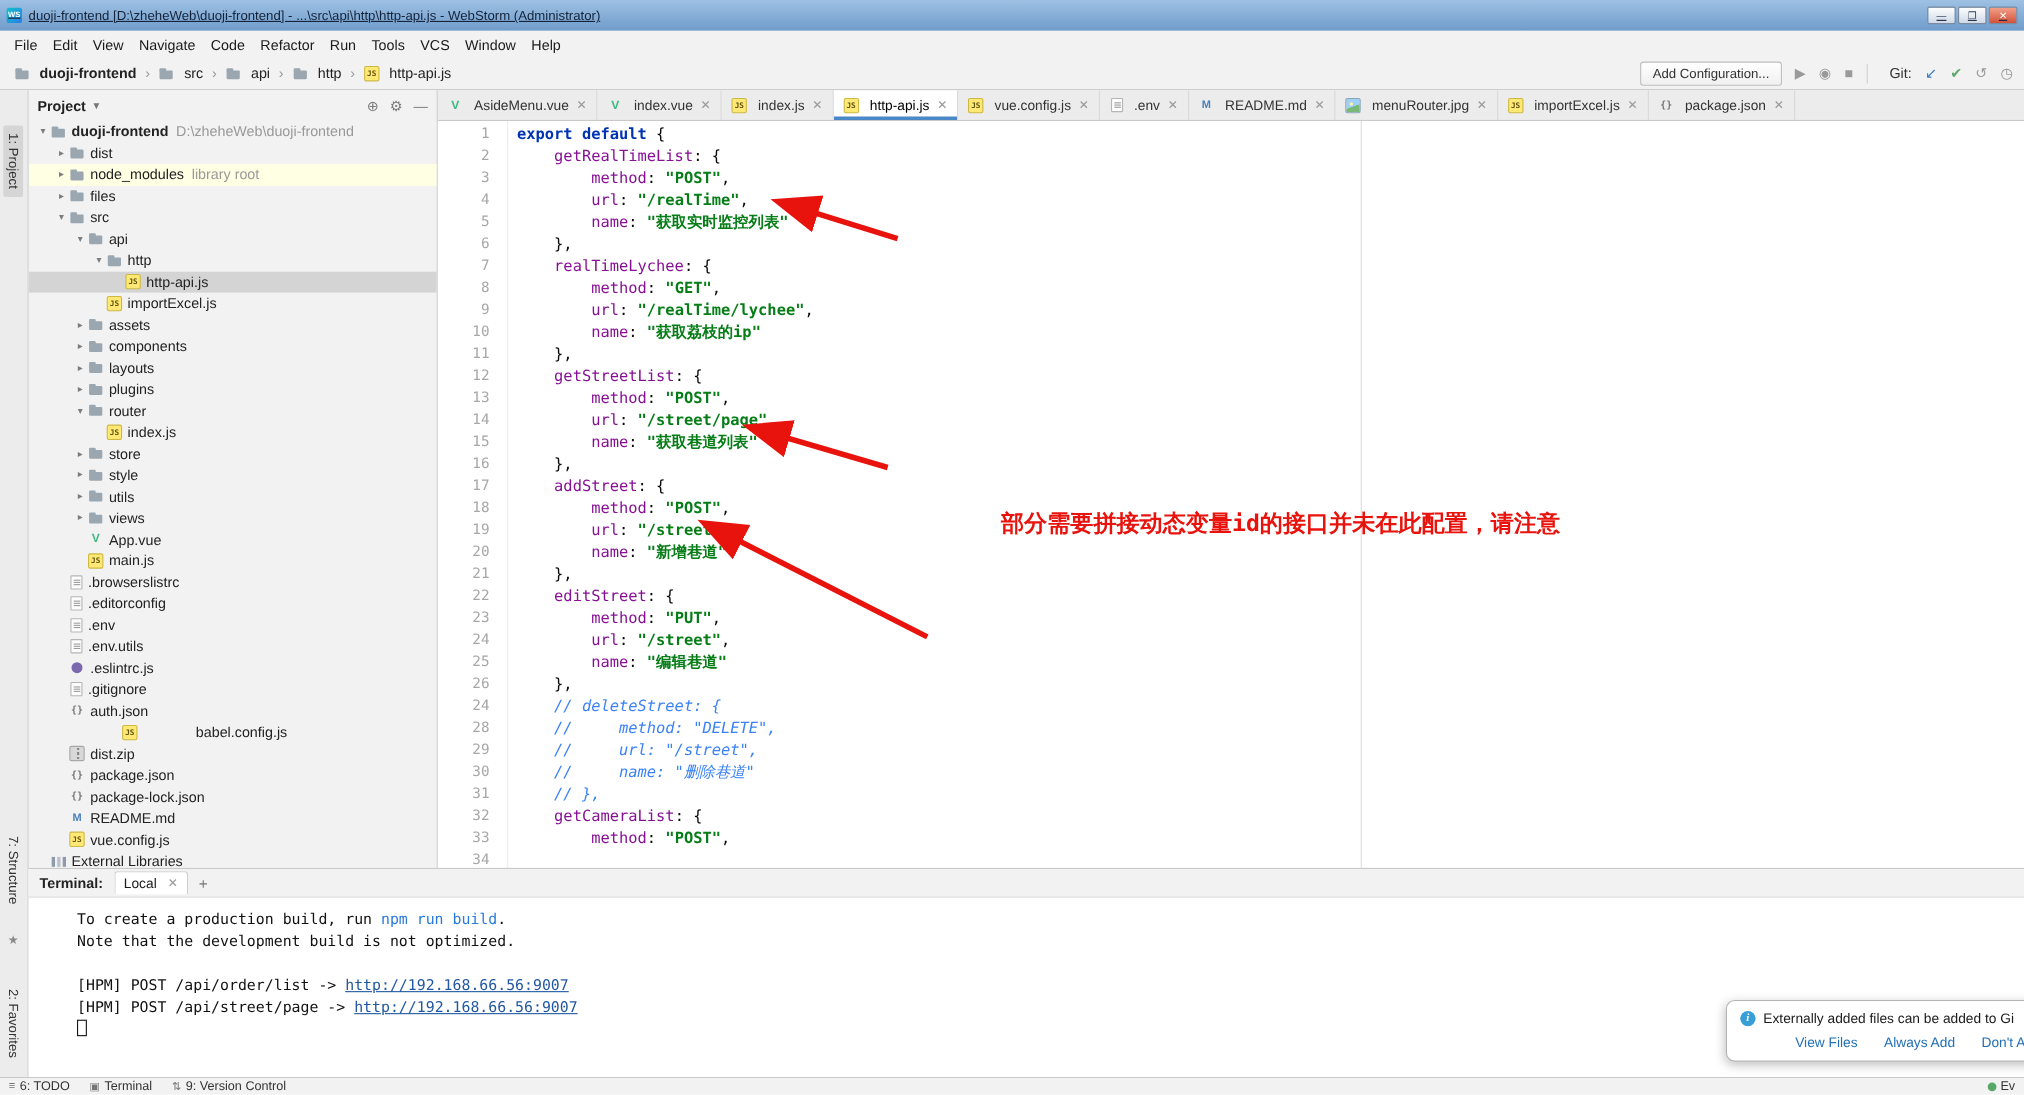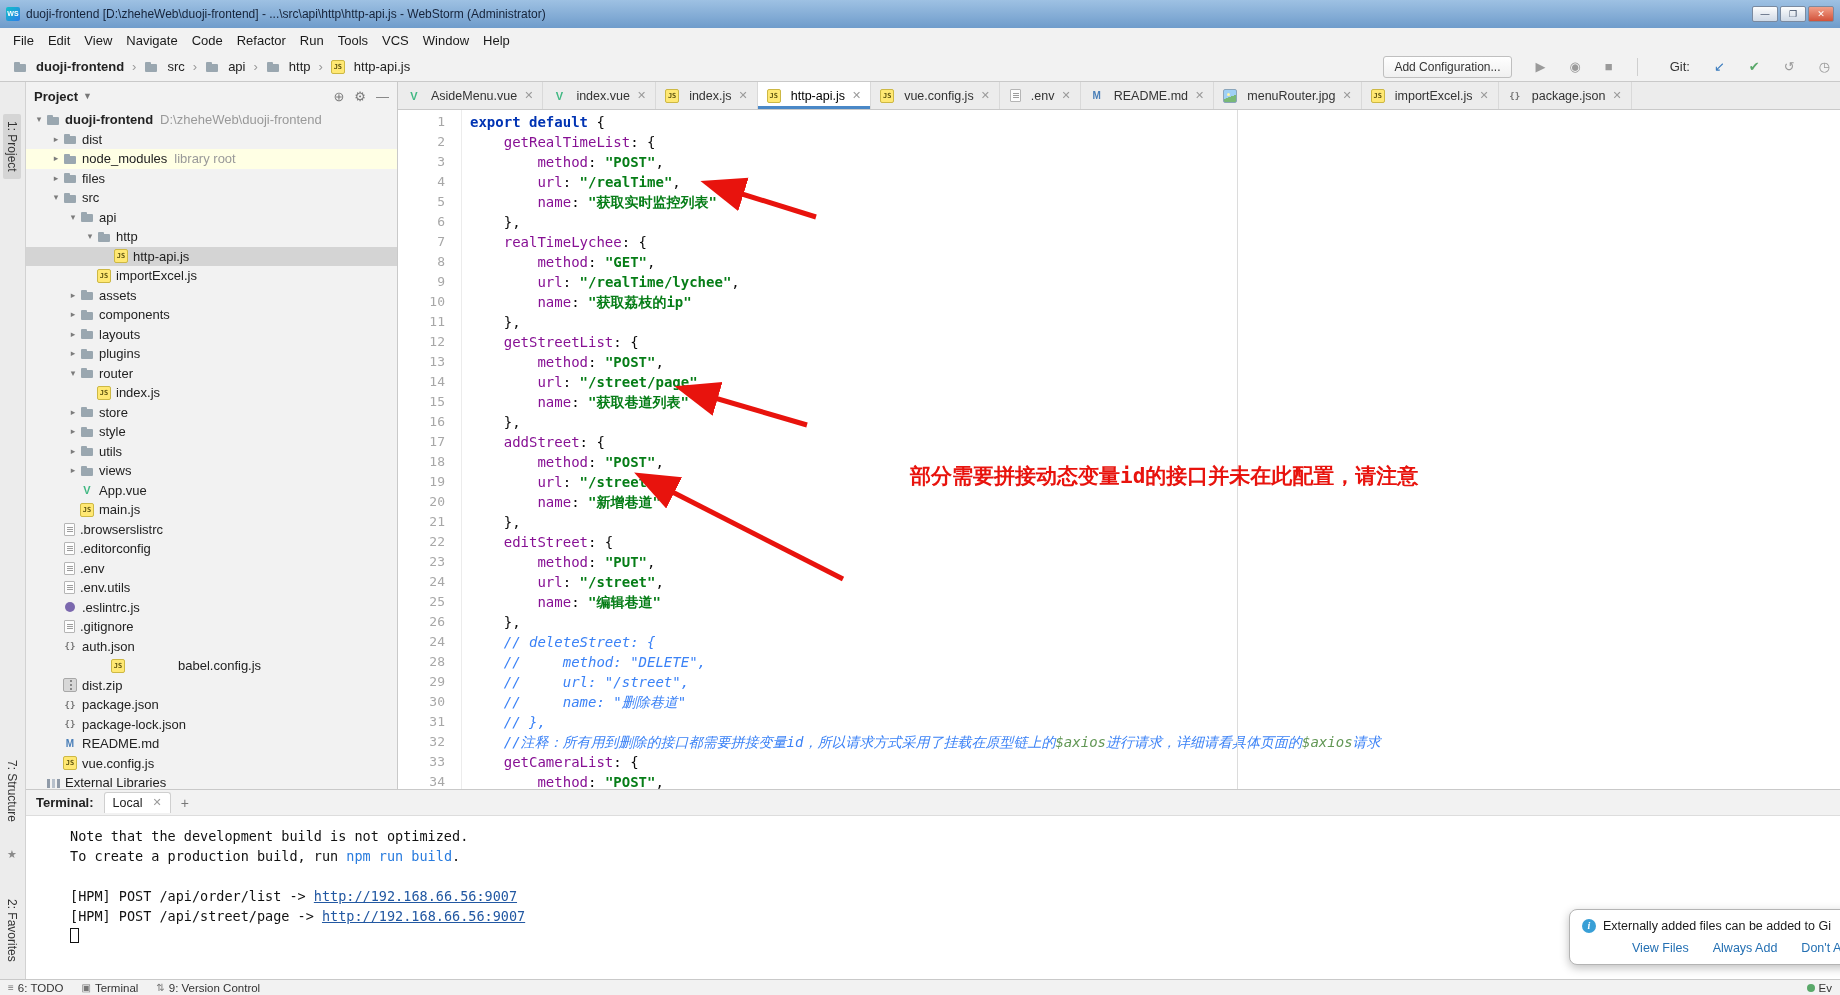--- a/index.html
+++ b/index.html
@@ -1,38 +1,38 @@
 <!DOCTYPE html>
 <html><head>
 <meta charset="utf-8">
 <style>
   * { margin:0; padding:0; box-sizing:border-box; }
   html,body { width:1840px; height:995px; overflow:hidden; }
   body { font-family:"Liberation Sans",sans-serif; font-size:13px; color:#1a1a1a; background:#f2f2f2; position:relative; }
   .window { display:flex; flex-direction:column; height:100%; }
 
   
-  .titlebar { height:22px; background:linear-gradient(#9ec1e3,#6f9ccb); display:flex; align-items:center; padding:14px 6px; font-size:12px; color:#15233a; flex:none; }
+  .titlebar { height:22px; background:linear-gradient(#9ec1e3,#6f9ccb); display:flex; align-items:center; padding:14px 6px; font-size:12px; color:#15233a; flex:none;text-decoration:underline; }
   .ws-icon { width:14px; height:14px; background:linear-gradient(135deg,#12c0c8,#2b7de9); color:#fff; font:bold 7px/14px "Liberation Sans",sans-serif; text-align:center; border-radius:2px; margin-right:6px; flex:none; }
   .title-text { white-space:nowrap; overflow:hidden; }
   .win-btns { margin-left:auto; display:flex; gap:2px; }
   .win-btn { width:26px; height:16px; background:linear-gradient(#fdfdfd,#cfd9e6); border:1px solid #7a8aa0; border-radius:2px; font-size:9px; line-height:14px; text-align:center; color:#33425c; }
   .win-btn.close { background:linear-gradient(#f2a089,#d2523a); color:#fff; }
 
   
   .menubar { height:24px; background:#f2f2f2; display:flex; align-items:center; padding-left:6px; flex:none; }
   .menu-item { padding:2px 7px; border-radius:2px; cursor:default; }
 
   
   .navbar { height:30px; background:#f2f2f2; border-bottom:1px solid #c9c9c9; display:flex; align-items:center; padding:0 10px; flex:none; }
   .crumbs { display:flex; align-items:center; gap:4px; }
   .crumb { display:flex; align-items:center; gap:4px; padding:1px 3px; border-radius:2px; }
   .crumb span.lbl { color:#222; }
   .crumb-sep { color:#999; padding:0 1px; }
-  .nav-right { margin-left:auto; display:flex; align-items:center; gap:24px; }
+  .nav-right { margin-left:auto; display:flex; align-items:center; gap:12px; }
   .addcfg { background:linear-gradient(#ffffff,#f0f0f0); border:1px solid #bfbfbf; border-radius:3px; padding:3px 10px; font:12px "Liberation Sans",sans-serif; color:#333; }
   .tb-icon { font-size:13px; color:#9a9a9a; }
   .tb-icon.green { color:#59a869; }
   .tb-icon.blue { color:#3d7dbf; }
   .git-label { color:#333; margin-left:8px; }
   .tb-sep { width:1px; height:18px; background:#cfcfcf; }
 
   
   .main { flex:1; display:flex; min-height:0; }
   .leftstrip { width:26px; background:#ececec; border-right:1px solid #d2d2d2; position:relative; flex:none; }
@@ -520,21 +520,20 @@
                   <div class="cline"><span class="tk-pl">    </span><span class="tk-prop">editStreet</span><span class="tk-pl">: {</span></div>
                   <div class="cline"><span class="tk-pl">        </span><span class="tk-prop">method</span><span class="tk-pl">: </span><span class="tk-str">"PUT"</span><span class="tk-pl">,</span></div>
                   <div class="cline"><span class="tk-pl">        </span><span class="tk-prop">url</span><span class="tk-pl">: </span><span class="tk-str">"/street"</span><span class="tk-pl">,</span></div>
                   <div class="cline"><span class="tk-pl">        </span><span class="tk-prop">name</span><span class="tk-pl">: </span><span class="tk-str">"编辑巷道"</span></div>
                   <div class="cline"><span class="tk-pl">    },</span></div>
                   <div class="cline"><span class="tk-pl">    </span><span class="tk-com">// deleteStreet: {</span></div>
                   <div class="cline"><span class="tk-pl">    </span><span class="tk-com">//     method: "DELETE",</span></div>
                   <div class="cline"><span class="tk-pl">    </span><span class="tk-com">//     url: "/street",</span></div>
                   <div class="cline"><span class="tk-pl">    </span><span class="tk-com">//     name: "删除巷道"</span></div>
                   <div class="cline"><span class="tk-pl">    </span><span class="tk-com">// },</span></div>
-                  <div class="cline"><span class="tk-pl">    </span><span class="tk-com">//注释：所有用到删除的接口都需要拼接变量id，所以请求方式采用了挂载在原型链上的</span><span class="tk-comx">$axios</span><span class="tk-com">进行请求，详细请看具体页面的</span><span class="tk-comx">$axios</span><span class="tk-com">请求</span></div>
                   <div class="cline"><span class="tk-pl">    </span><span class="tk-prop">getCameraList</span><span class="tk-pl">: {</span></div>
                   <div class="cline"><span class="tk-pl">        </span><span class="tk-prop">method</span><span class="tk-pl">: </span><span class="tk-str">"POST"</span><span class="tk-pl">,</span></div>
                 </div>
             </div>
             <svg class="arrows" width="1442" height="685" viewBox="0 0 1442 685">
               <defs>
                 <marker id="ah" markerWidth="10" markerHeight="8" refX="7" refY="3.5" orient="auto">
                   <polygon points="0 0, 9 3.5, 0 7" fill="#e8130d"></polygon>
                 </marker>
               </defs>
@@ -551,22 +550,22 @@
       <div class="terminal">
         <div class="term-header">
           <span class="term-title">Terminal:</span>
           <span class="term-tab">
             <span>Local</span>
             <span class="x">✕</span>
           </span>
           <span class="term-plus">+</span>
         </div>
         <div class="term-body" id="termbody">
+            <div class="tline"><span class="">To create a production build, run </span><span class="t-cmd">npm run build</span><span class="">.</span></div>
             <div class="tline"><span class="">Note that the development build is not optimized.</span></div>
-            <div class="tline"><span class="">To create a production build, run </span><span class="t-cmd">npm run build</span><span class="">.</span></div>
             <div class="tline">&nbsp;</div>
             <div class="tline"><span class="">[HPM] POST /api/order/list -&gt; </span><span class="t-link">http://192.168.66.56:9007</span></div>
             <div class="tline"><span class="">[HPM] POST /api/street/page -&gt; </span><span class="t-link">http://192.168.66.56:9007</span></div>
             <div class="tline"><span class="t-cursor"></span></div>
           </div>
       </div>
     </div>
 
   </div>
 

